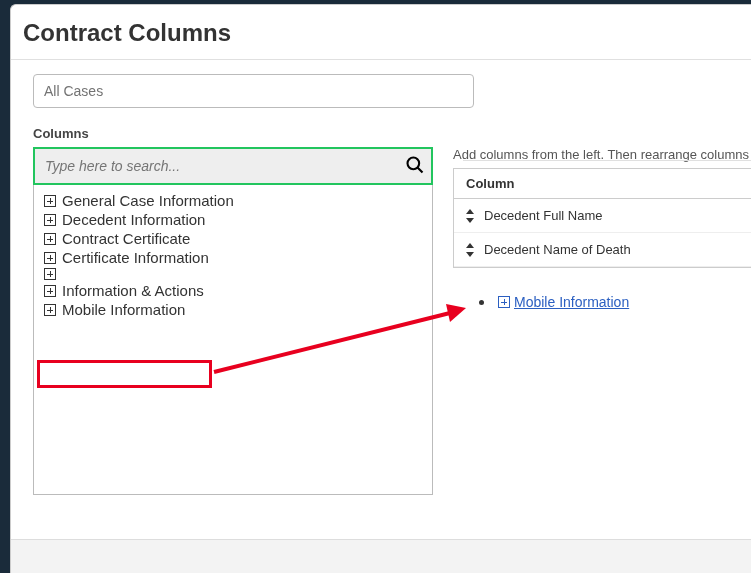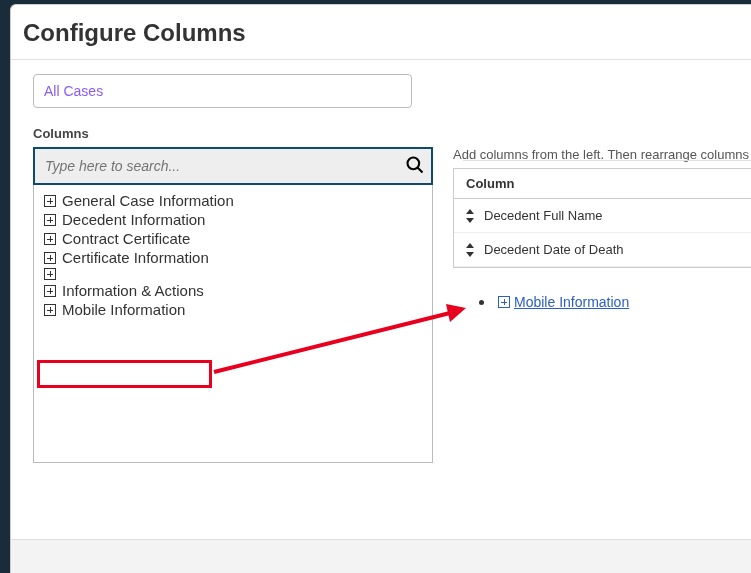--- a/index.html
+++ b/index.html
@@ -30,59 +30,59 @@
     }
     .hr { height:1px; background:#e0e0e0; width:100%; }
     .body { padding: 14px 22px 0 22px; }
     .label {
       font-size: 13px;
       font-weight: 600;
       color: #444;
       margin-bottom: 6px;
     }
     .text-input {
-      width: 379px;
+      width: 441px;
       height: 34px;
       border: 1px solid #bbb;
       border-radius: 4px;
       padding: 0 10px;
       font-size: 14px;
-      color: #8b5cf6;
+      color: #737373;
     }
     .columns-row {
       display: flex;
       gap: 20px;
       margin-top: 6px;
     }
     .left-col { width: 400px; flex: 0 0 400px; }
     .right-col { flex: 1; }
     .search-wrap {
       position: relative;
       margin-bottom: 0;
     }
     .search-input {
       width: 100%;
       height: 38px;
-      border: 2px solid #0c4a6e;
+      border: 2px solid #22c55e;
       background: #eeeeee;
       padding: 0 36px 0 10px;
       font-size: 14px;
       font-style: italic;
       color: #888;
       outline: none;
     }
     .search-icon {
       position: absolute;
       right: 8px; top: 8px;
       width: 20px; height: 20px;
     }
     .tree {
       border: 1px solid #bbb;
       border-top: none;
-      height: 278px;
+      height: 310px;
       padding: 6px 4px;
     }
     .tree-item {
       display: flex;
       align-items: center;
       padding: 1px 6px;
       font-size: 15px;
       color: #333;
       cursor: pointer;
       gap: 6px;
@@ -181,21 +181,21 @@
       width: 260px;
       height: 78px;
       pointer-events:none;
     }
     .hr2 { position:absolute; top:155px; left:452px; right:0; height:1px; background:#e0e0e0; }
   </style>
 </head>
 <body>
 
 <div class="modal">
-  <div class="modal-title">Configure Columns</div>
+  <div class="modal-title">Contract Columns</div>
   <div class="hr"></div>
 
   <div class="body">
     <input class="text-input" type="text" value="All Cases" style="">
 
     <div style="height:18px"></div>
     <div class="label">Columns</div>
 
     <div class="columns-row">
       <div class="left-col">
@@ -240,21 +240,21 @@
       <div class="right-col">
         <div class="right-instr">Add columns from the left. Then rearrange columns fro</div>
         <div class="col-table">
           <div class="col-head">Column</div>
           <div class="col-row">
             <span class="updown"></span>
             <span>Decedent Full Name</span>
           </div>
           <div class="col-row">
             <span class="updown"></span>
-            <span>Decedent Date of Death</span>
+            <span>Decedent Name of Death</span>
           </div>
         </div>
 
         <div class="add-row">
           <span class="bullet"></span>
           <span class="plus-link"></span>
           <a href="#" class="link-text">Mobile Information</a>
         </div>
       </div>
     </div>

